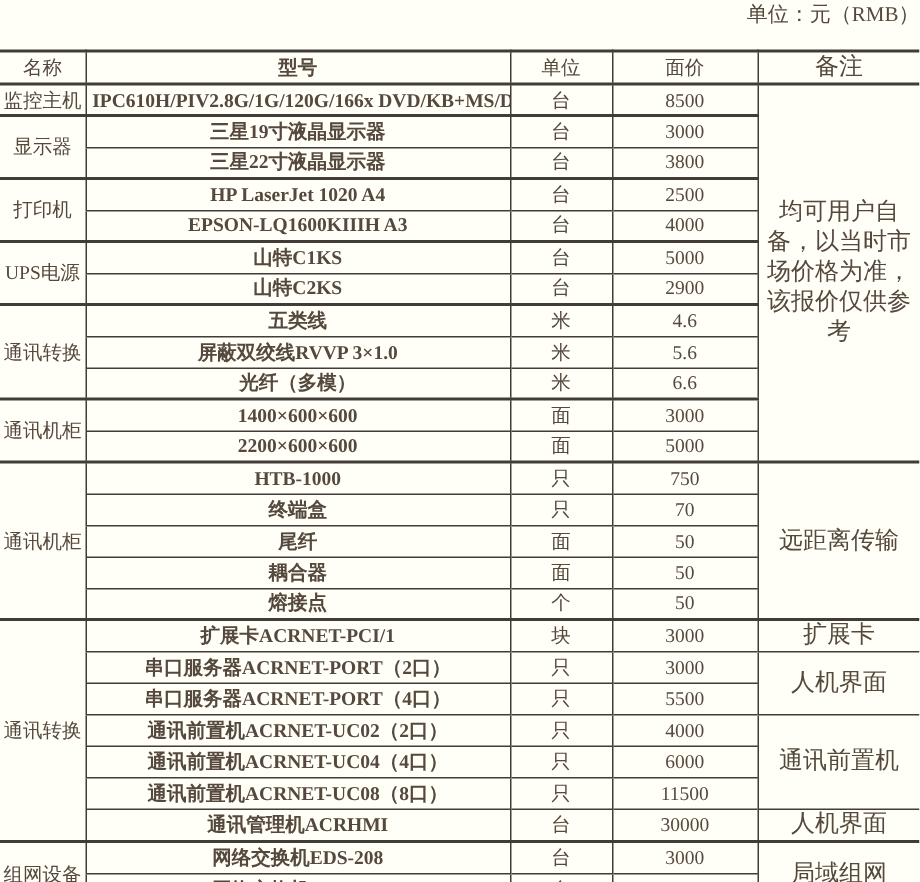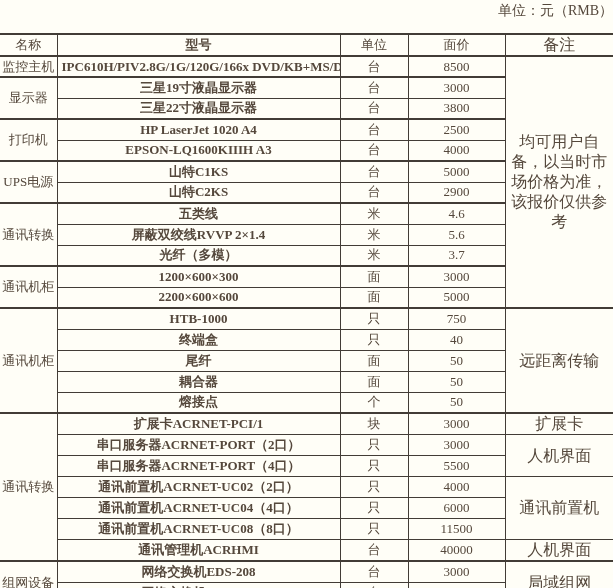--- a/index.html
+++ b/index.html
@@ -127,51 +127,51 @@
       <td class="c-unit">台</td>
       <td class="c-price">2900</td>
     </tr>
     <tr class="group-start">
       <td class="c-name" rowspan="3">通讯转换</td>
       <td class="c-model">五类线</td>
       <td class="c-unit">米</td>
       <td class="c-price">4.6</td>
     </tr>
     <tr>
-      <td class="c-model">屏蔽双绞线RVVP 2×1.4</td>
+      <td class="c-model">屏蔽双绞线RVVP 3×1.0</td>
       <td class="c-unit">米</td>
       <td class="c-price">5.6</td>
     </tr>
     <tr>
       <td class="c-model">光纤（多模）</td>
       <td class="c-unit">米</td>
-      <td class="c-price">3.7</td>
+      <td class="c-price">6.6</td>
     </tr>
     <tr class="group-start">
       <td class="c-name" rowspan="2">通讯机柜</td>
-      <td class="c-model">1200×600×300</td>
+      <td class="c-model">1400×600×600</td>
       <td class="c-unit">面</td>
       <td class="c-price">3000</td>
     </tr>
     <tr>
       <td class="c-model">2200×600×600</td>
       <td class="c-unit">面</td>
       <td class="c-price">5000</td>
     </tr>
     <tr class="group-start">
       <td class="c-name" rowspan="5">通讯机柜</td>
       <td class="c-model">HTB-1000</td>
       <td class="c-unit">只</td>
       <td class="c-price">750</td>
       <td class="c-remark" rowspan="5">远距离传输</td>
     </tr>
     <tr>
       <td class="c-model">终端盒</td>
       <td class="c-unit">只</td>
-      <td class="c-price">40</td>
+      <td class="c-price">70</td>
     </tr>
     <tr>
       <td class="c-model">尾纤</td>
       <td class="c-unit">面</td>
       <td class="c-price">50</td>
     </tr>
     <tr>
       <td class="c-model">耦合器</td>
       <td class="c-unit">面</td>
       <td class="c-price">50</td>
@@ -211,21 +211,21 @@
       <td class="c-price">6000</td>
     </tr>
     <tr>
       <td class="c-model">通讯前置机ACRNET-UC08（8口）</td>
       <td class="c-unit">只</td>
       <td class="c-price">11500</td>
     </tr>
     <tr>
       <td class="c-model">通讯管理机ACRHMI</td>
       <td class="c-unit">台</td>
-      <td class="c-price">40000</td>
+      <td class="c-price">30000</td>
       <td class="c-remark">人机界面</td>
     </tr>
     <tr class="group-start">
       <td class="c-name" rowspan="2">组网设备</td>
       <td class="c-model">网络交换机EDS-208</td>
       <td class="c-unit">台</td>
       <td class="c-price">3000</td>
       <td class="c-remark" rowspan="2">局域组网</td>
     </tr>
     <tr>

